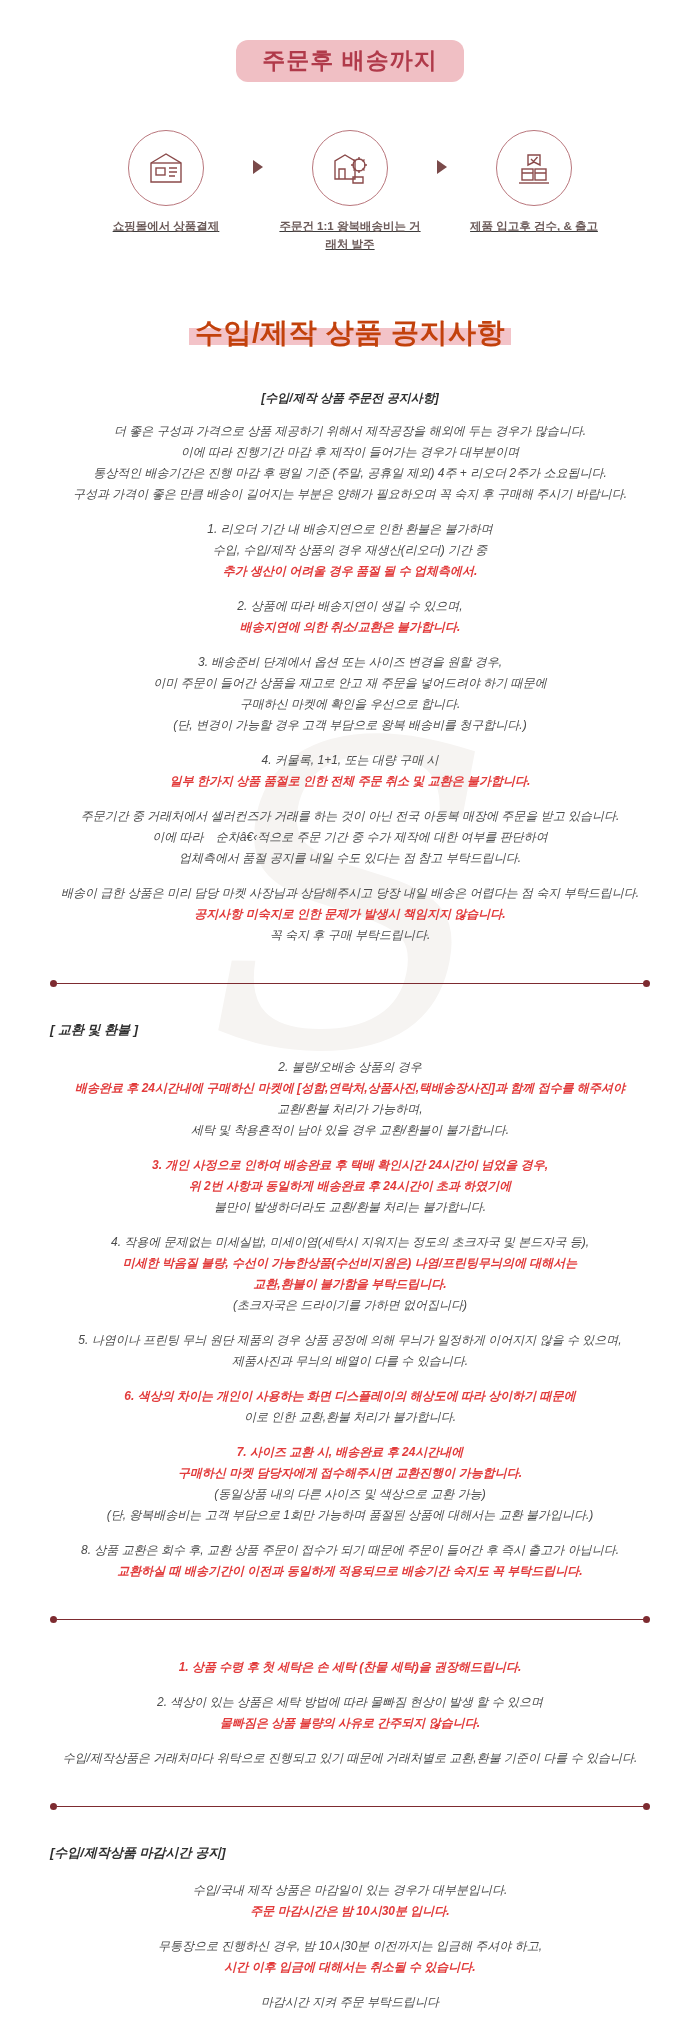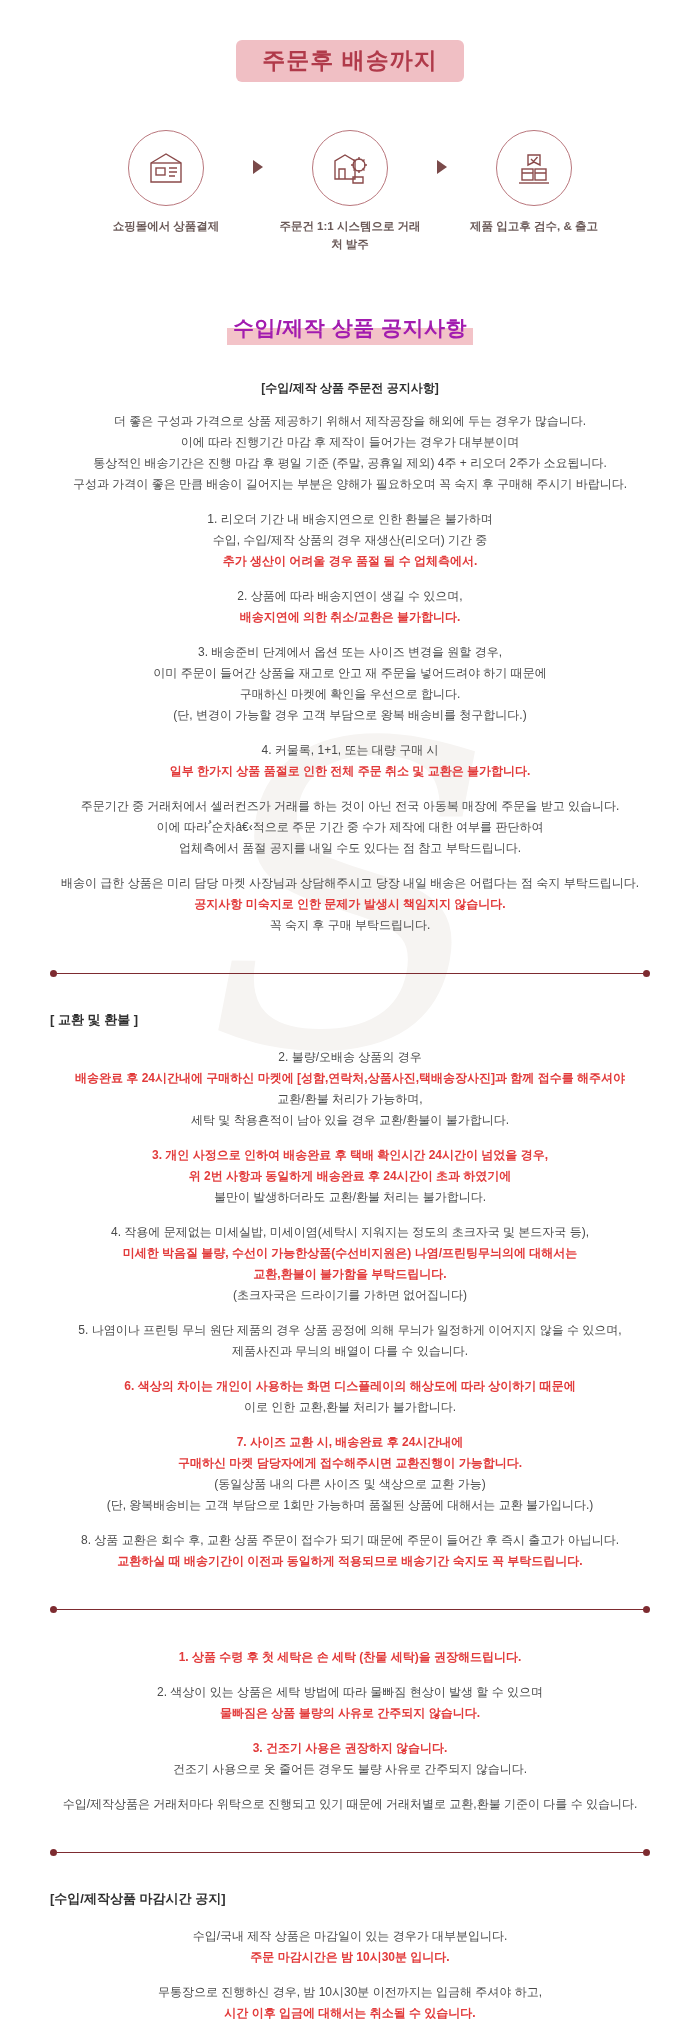--- a/index.html
+++ b/index.html
@@ -31,37 +31,38 @@
     user-select:none;
   }
   .content{position:relative;z-index:1;}
 
   
   .banner-wrap{padding-top:40px;text-align:center;}
   .banner{
     display:inline-block;
     background:#f0bfc4;
     padding:8px 26px 9px 26px;
-    border-radius:6px;
+    border-radius:12px;
   }
   .banner-title{
     font-size:23px;
     font-weight:bold;
     color:#b03a4a;
     letter-spacing:1px;
     line-height:1.1;
   }
 
   
   .steps{
     margin-top:48px;
     display:flex;
     justify-content:center;
     align-items:flex-start;
     gap:0px;
+    text-decoration:underline;
   }
   .step{
     width:150px;
     text-align:center;
   }
   .circle{
     width:74px;height:74px;
     border:1.5px solid #b9767c;
     border-radius:50%;
     margin:0 auto;
@@ -104,31 +105,32 @@
     position:absolute;
     left:0;right:0;
     top:14px;
     height:17px;
     background:#f3c3c8;
     z-index:0;
   }
   .sec-head .txt{
     position:relative;
     z-index:1;
-    font-size:21px;
-    font-weight:bold;
-    color:#a21caf;
+    font-size:28px;
+    font-weight:bold;
+    color:#c2410c;
     letter-spacing:0.5px;
   }
 
   
   .block{
     margin:0 auto;
     width:600px;
     text-align:center;
+    font-style:italic;
   }
   .h-title{
     font-size:12px;
     font-weight:bold;
     color:#2f2f2f;
     margin-top:38px;
     margin-bottom:14px;
   }
   p.t{
     font-size:12px;
@@ -207,21 +209,21 @@
       <div class="step">
         <div class="circle">
           <svg width="42" height="38" viewBox="0 0 42 38" fill="none" stroke="#8a4a4a" stroke-width="1.4">
             <path d="M6 30 L6 12 L16 6 L26 12 L26 30 Z"></path>
             <path d="M10 30 L10 20 L16 20 L16 30"></path>
             <circle cx="30" cy="16" r="6"></circle>
             <path d="M30 8 L30 11 M30 21 L30 24 M22 16 L25 16 M35 16 L38 16 M24.5 10.5 L26.5 12.5 M33.5 19.5 L35.5 21.5 M35.5 10.5 L33.5 12.5 M26.5 19.5 L24.5 21.5"></path>
             <path d="M24 28 L34 28 L34 34 L24 34 Z"></path>
           </svg>
         </div>
-        <div class="step-label">주문건 1:1 시스템으로
+        <div class="step-label">주문건 1:1 왕복배송비는
 거래처 발주</div>
       </div>
 
       <div class="arrow">
           <div class="arrow-tri"></div>
         </div>
 
       <div class="step">
         <div class="circle">
           <svg width="40" height="38" viewBox="0 0 40 38" fill="none" stroke="#8a4a4a" stroke-width="1.4">
@@ -281,21 +283,20 @@
     <div class="divider">
       <span class="dot l"></span>
         <span class="line"></span>
         <span class="dot r"></span>
     </div>
 
     <div class="block">
       <div id="care-items">
           <p class="t gap-l"><span class="red">1. 상품 수령 후 첫 세탁은 손 세탁 (찬물 세탁)을 권장해드립니다.</span></p>
           <p class="t gap-l">2. 색상이 있는 상품은 세탁 방법에 따라 물빠짐 현상이 발생 할 수 있으며<br><span class="red">물빠짐은 상품 불량의 사유로 간주되지 않습니다.</span></p>
-          <p class="t gap-l"><span class="red">3. 건조기 사용은 권장하지 않습니다.</span><br>건조기 사용으로 옷 줄어든 경우도 불량 사유로 간주되지 않습니다.</p>
         </div>
       <p class="t gap-l">수입/제작상품은 거래처마다 위탁으로 진행되고 있기 때문에 거래처별로 교환,환불 기준이 다를 수 있습니다.</p>
     </div>
 
     <div class="divider">
       <span class="dot l"></span>
         <span class="line"></span>
         <span class="dot r"></span>
     </div>
 

